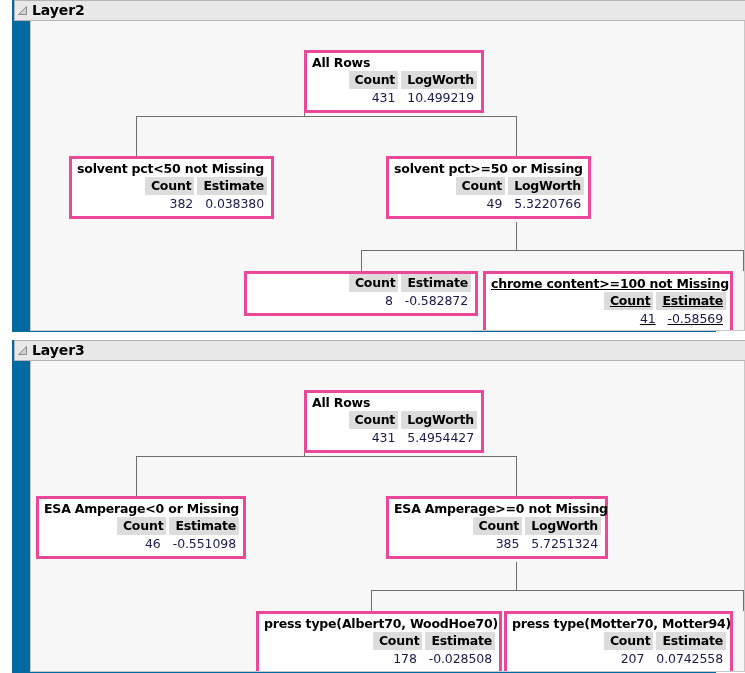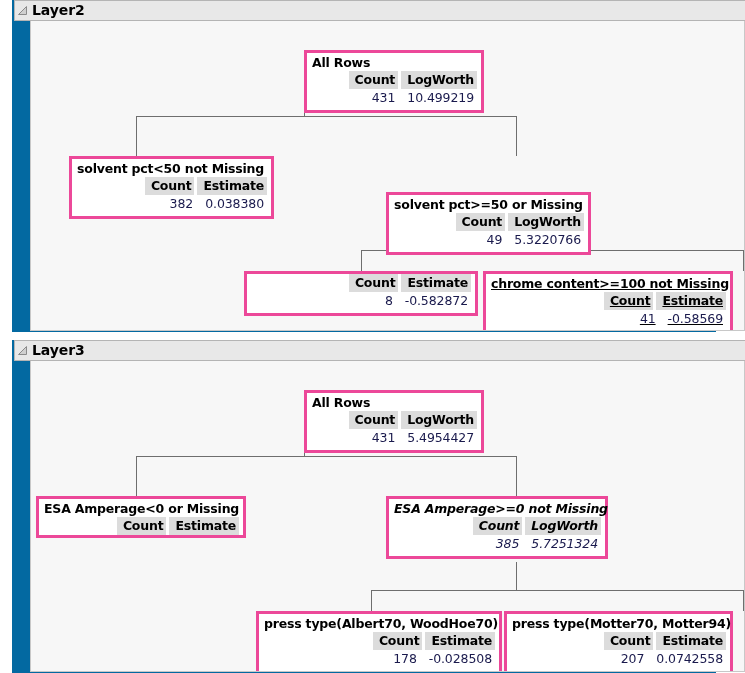--- a/index.html
+++ b/index.html
@@ -177,21 +177,21 @@
         <span class="col-head">Count</span>
         <span class="col-head second">Estimate</span>
       </div>
       <div class="node-vals">
         <span class="spacer"></span>
         <span class="val">382</span>
         <span class="val second">0.038380</span>
       </div>
     </div>
 
-    <div class="node" style="left:355px;top:135px;width:205px;margin-top:36px;">
+    <div class="node" style="left:355px;top:135px;width:205px;">
       <div class="node-title">solvent pct&gt;=50 or Missing</div>
       <div class="node-cols">
         <span class="spacer"></span>
         <span class="col-head">Count</span>
         <span class="col-head second">LogWorth</span>
       </div>
       <div class="node-vals">
         <span class="spacer"></span>
         <span class="val">49</span>
         <span class="val second">5.3220766</span>
@@ -265,23 +265,28 @@
       </div>
     </div>
 
     <div class="node" style="left:5px;top:135px;width:210px;">
       <div class="node-title">ESA Amperage&lt;0 or Missing</div>
       <div class="node-cols">
         <span class="spacer"></span>
         <span class="col-head">Count</span>
         <span class="col-head second">Estimate</span>
       </div>
-    </div>
-
-    <div class="node" style="left:355px;top:135px;width:222px;font-style:italic;">
+      <div class="node-vals">
+        <span class="spacer"></span>
+        <span class="val">46</span>
+        <span class="val second">-0.551098</span>
+      </div>
+    </div>
+
+    <div class="node" style="left:355px;top:135px;width:222px;">
       <div class="node-title">ESA Amperage&gt;=0 not Missing</div>
       <div class="node-cols">
         <span class="spacer"></span>
         <span class="col-head">Count</span>
         <span class="col-head second">LogWorth</span>
       </div>
       <div class="node-vals">
         <span class="spacer"></span>
         <span class="val">385</span>
         <span class="val second">5.7251324</span>

